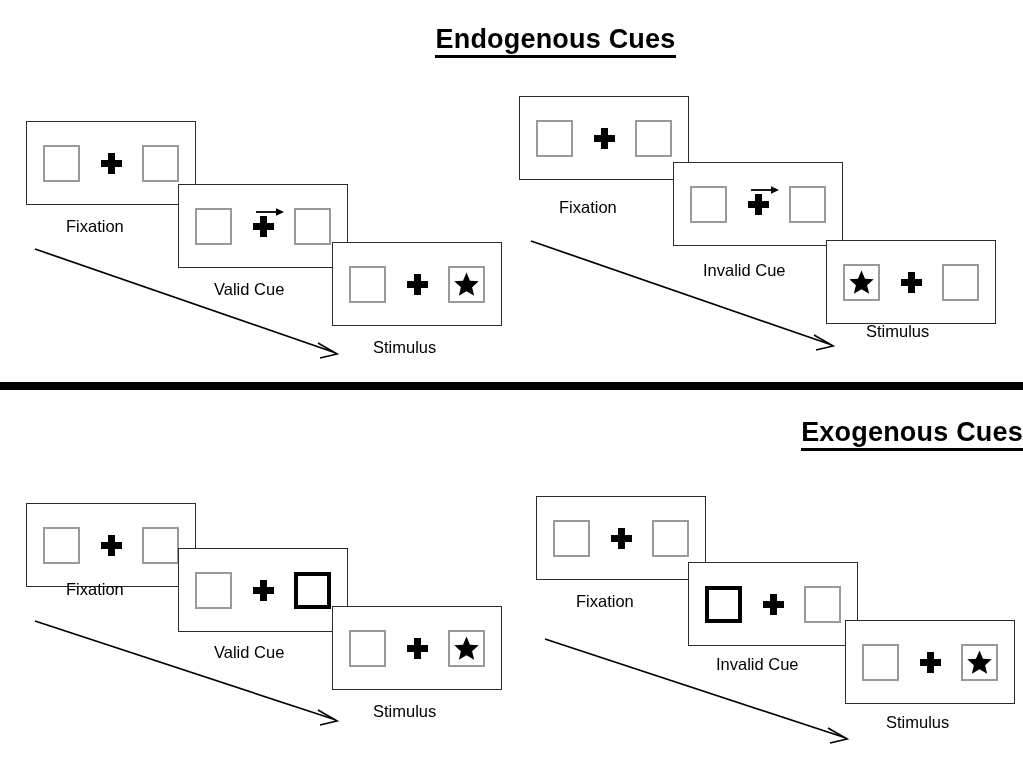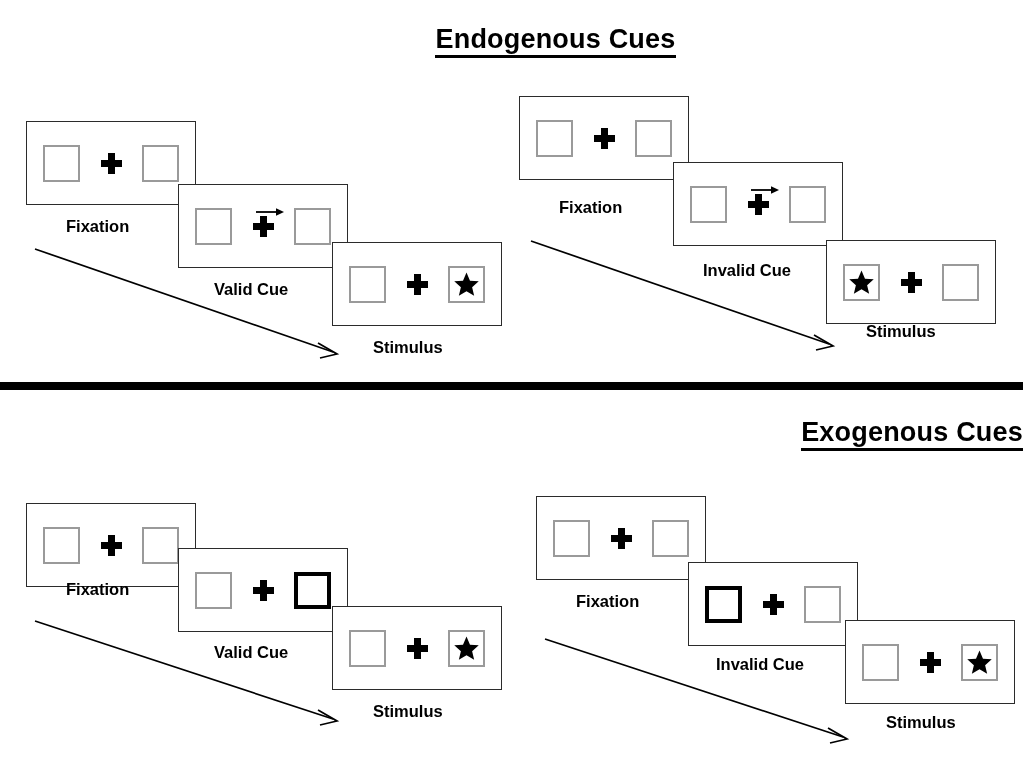--- a/index.html
+++ b/index.html
@@ -126,21 +126,21 @@
     left: 9px;
     width: 30px;
     height: 12px;
   }
   .cue-arrow svg { display: block; }
 
   
   .caption {
     position: absolute;
     font-size: 16.5px;
-    font-weight: bold;
+    font-weight: normal;
     white-space: nowrap;
   }
 
   
   .timeline-arrow {
     position: absolute;
     overflow: visible;
   }
   .timeline-arrow svg { display: block; overflow: visible; }
 </style>

